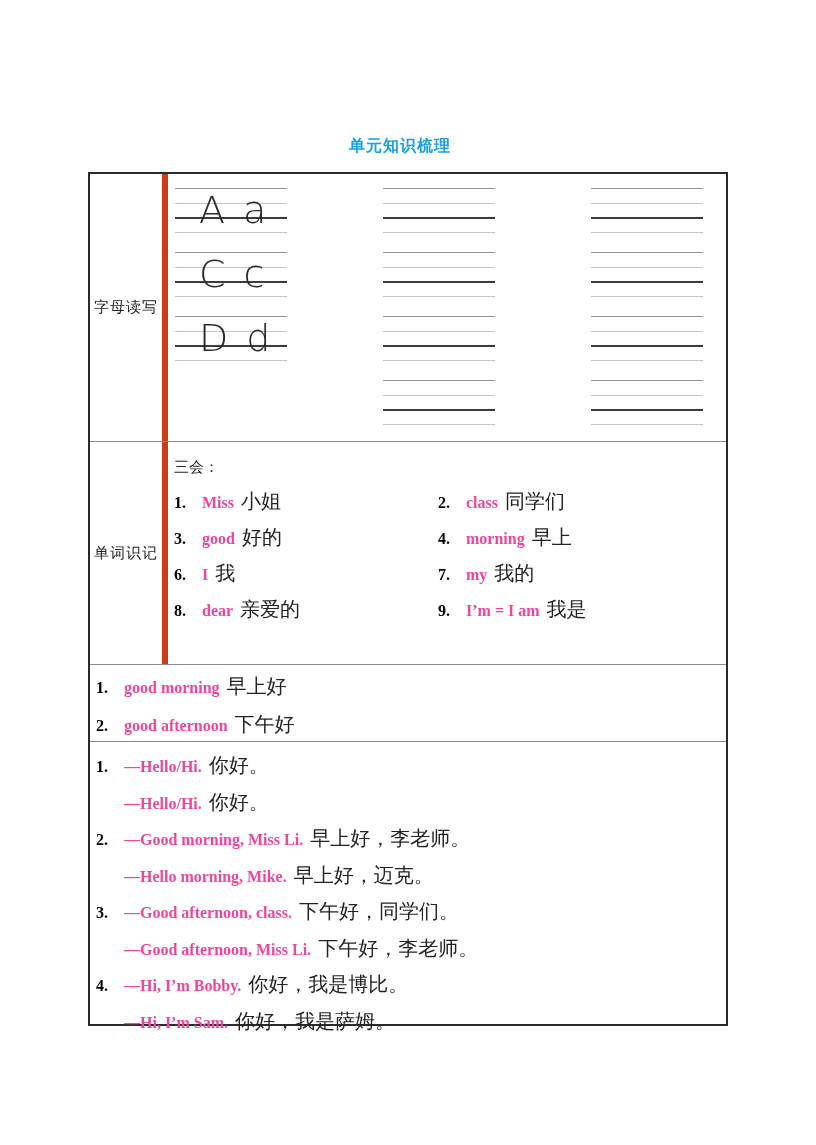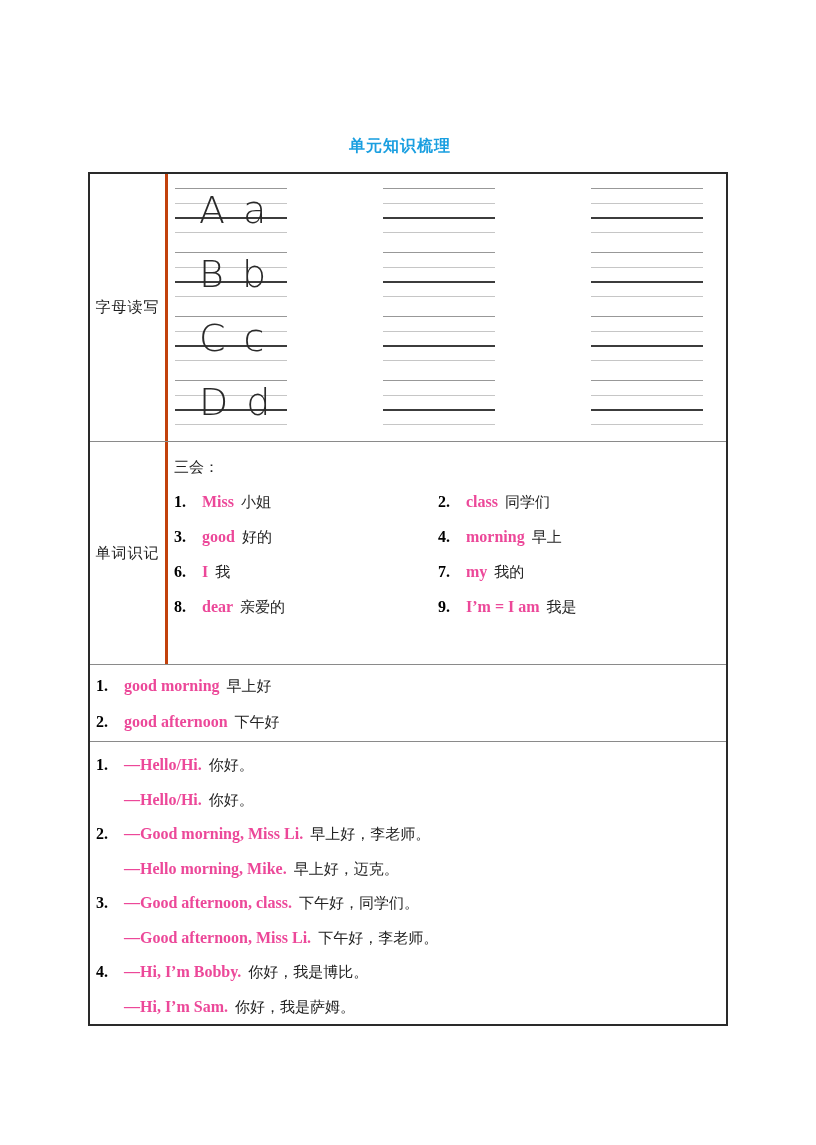--- a/index.html
+++ b/index.html
@@ -12,21 +12,21 @@
     position:absolute; top:136px; left:0; width:800px; text-align:center;
     font-size:16px; font-weight:700; letter-spacing:1px;
   }
   .ktable {
     position:absolute; left:88px; top:172px; width:640px;
     border:2px solid #2a2a2a;
   }
   .krow { display:flex; }
   .krow + .krow { border-top:1px solid #8a8a8a; }
   .label-cell {
-    flex:0 0 78px; border-right:3px solid #c2410c;
+    flex:0 0 78px; border-right:6px solid #c2410c;
     display:flex; align-items:center; justify-content:center;
     font-size:15px; color:#222; letter-spacing:1px;
   }
   .content-cell { flex:1; min-width:0; }
   .r1 { height:267px; }
   .r2 { height:223px; }
   .r3 { height:77px; }
   .r4 { height:283px; }
 
   
@@ -55,21 +55,21 @@
   .line { line-height:35px; white-space:nowrap; }
   .num {
     display:inline-block; width:28px;
     font-family:"Liberation Serif", serif; font-weight:700;
     font-size:16px; color:#000;
   }
   .en {
     font-family:"Liberation Serif", serif; font-weight:700;
     font-size:16px; color:#ec4899; margin-right:7px;
   }
-  .zh { font-size:15px; color:#222; }
+  .zh { font-size:20px; color:#222; }
   .psec { padding-top:3px; }
   .psec .line { line-height:36px; }
   .ssec { padding-top:6px; }
   .ssec .line { line-height:34.5px; }
   .cont { padding-left:28px; }
 </style>
 </head>
 <body>
 
 <div class="page">
@@ -78,23 +78,20 @@
 
   <div class="ktable">
 
     <div class="krow r1">
       <div class="label-cell">字母读写</div>
       <div class="content-cell">
         <div class="guides">
           <div class="gcol">
             <div class="fourline">
               <span class="letters">A a</span>
-            </div>
-            <div class="fourline">
-              <span class="letters">B b</span>
             </div>
             <div class="fourline">
               <span class="letters">C c</span>
             </div>
             <div class="fourline">
               <span class="letters">D d</span>
             </div>
           </div>
           <div class="gcol">
             <div class="fourline"></div>

